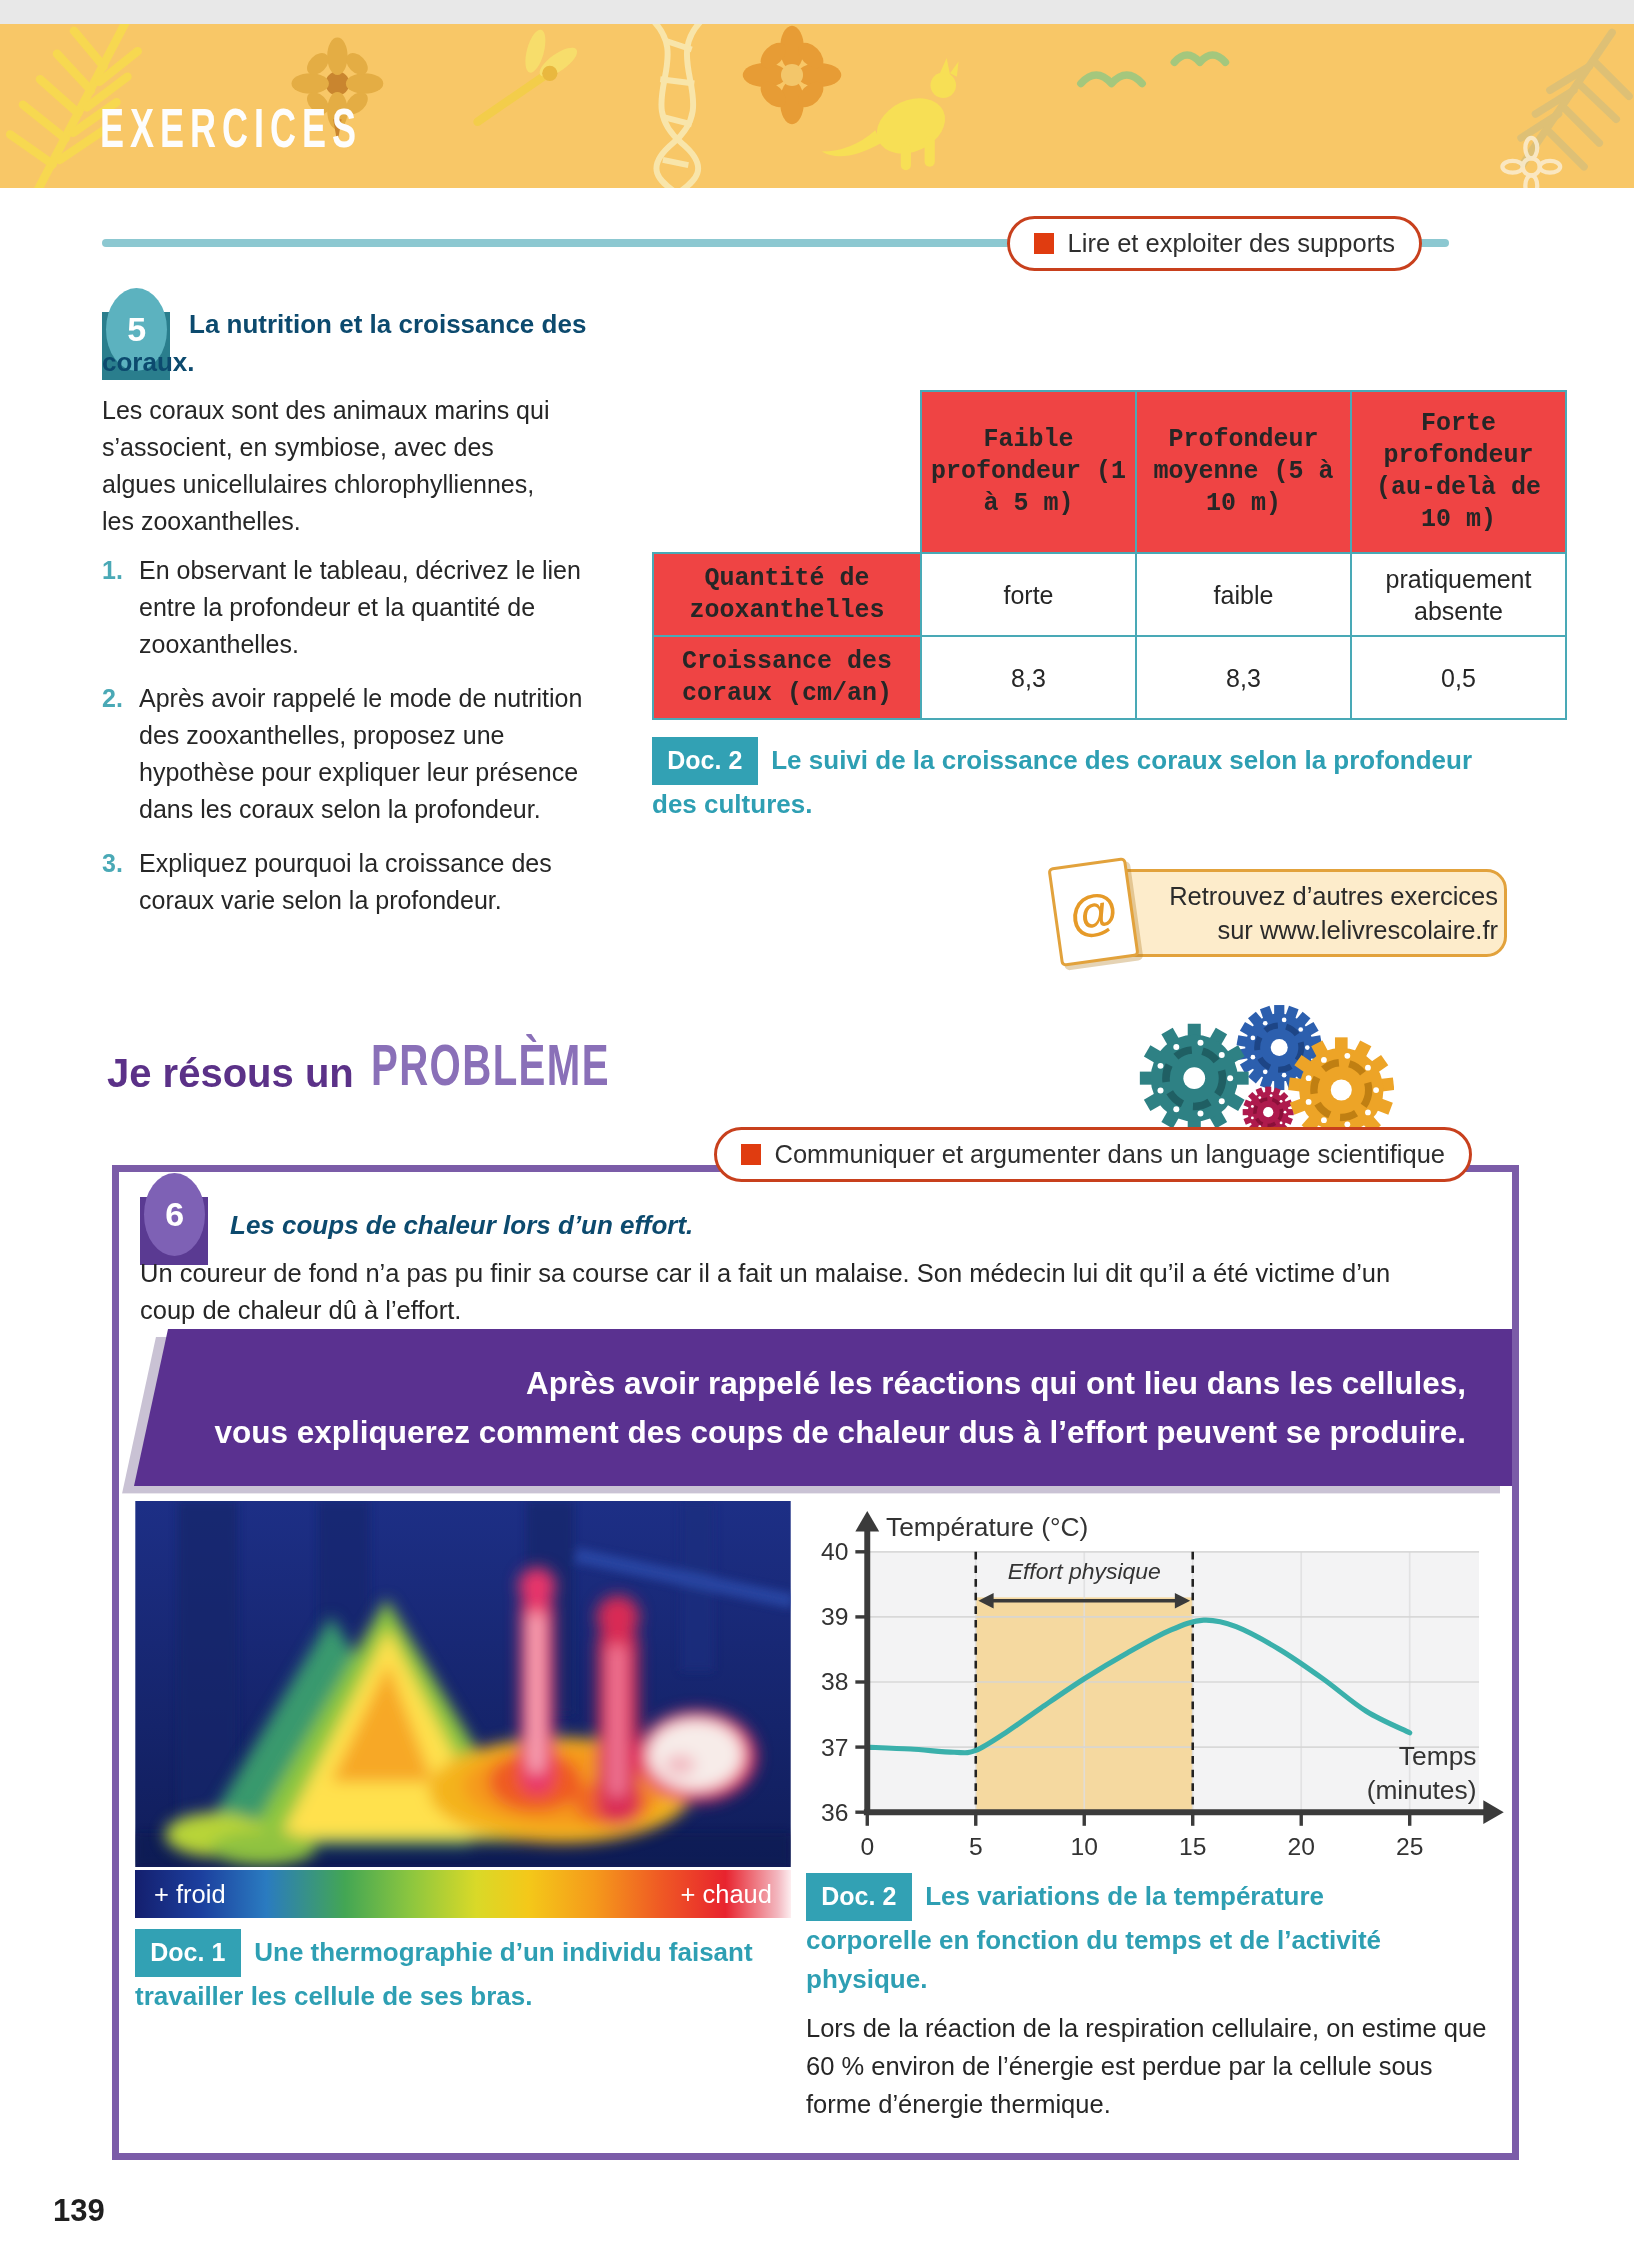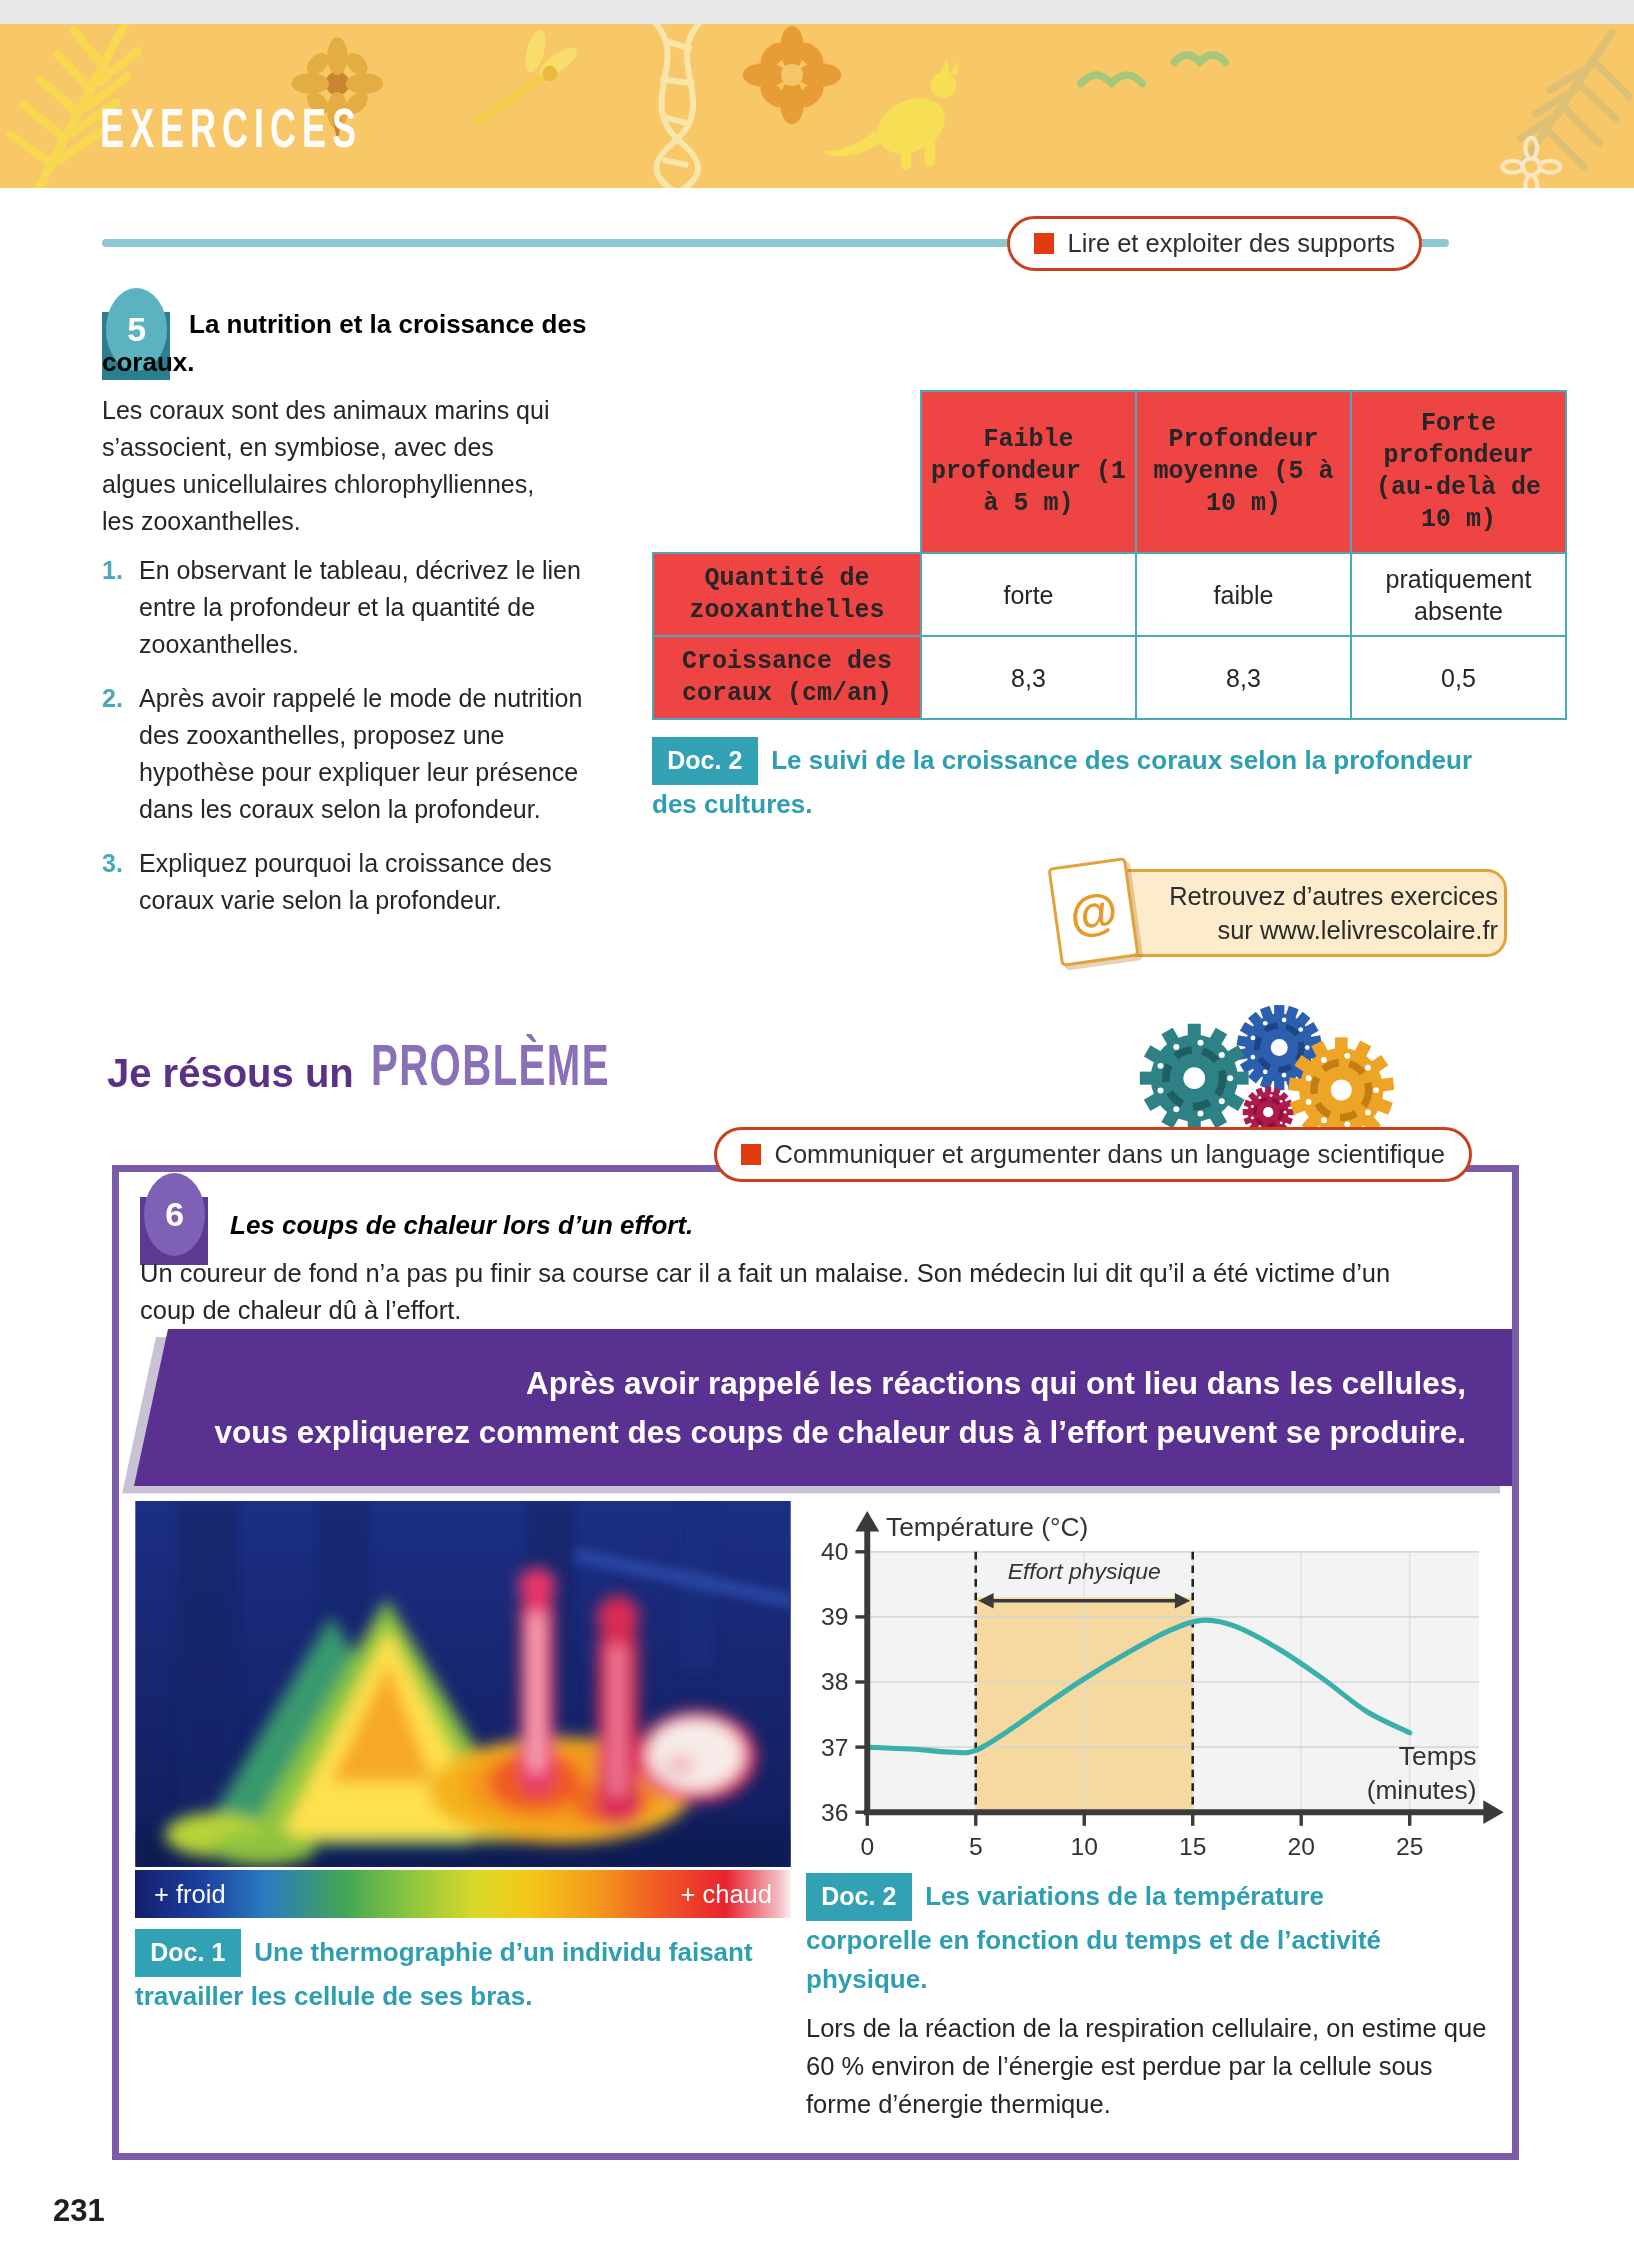--- a/index.html
+++ b/index.html
@@ -17,21 +17,21 @@
   
   .num-badge{position:absolute;width:70px;height:70px;}
   .nb-square{position:absolute;left:0;bottom:0;width:68px;height:68px;}
   .nb-oval{position:absolute;left:4.3px;top:-22px;width:61px;height:83px;border-radius:50%;
     display:flex;align-items:center;justify-content:center;font-size:34px;font-weight:bold;color:#fff;}
   .teal .nb-square{background:#2a7e8d;}
   .teal .nb-oval{background:#5cb2bf;}
   .purple .nb-square{background:#5a3a92;}
   .purple .nb-oval{background:#7e61b5;}
   
-  .ex-title{font-size:26px;font-weight:bold;color:#000000;line-height:38px;}
+  .ex-title{font-size:26px;font-weight:bold;color:#0c4a6e;line-height:38px;}
   #ex5-title{position:absolute;left:102px;top:281px;width:553px;text-indent:87px;}
   #ex5-intro{position:absolute;left:102px;top:368px;width:464px;font-size:25px;line-height:37px;}
   #ex5-questions{position:absolute;left:102px;top:528px;width:514px;}
   .q{position:relative;padding-left:37px;font-size:25px;line-height:37px;margin-bottom:17px;}
   .qn{position:absolute;left:0;top:0;color:#4aa9b6;font-weight:bold;}
   
   #coral-table{position:absolute;left:652px;top:366px;border-collapse:collapse;table-layout:fixed;}
   #coral-table td{border:2.6px solid #49a9b6;text-align:center;vertical-align:middle;
     font-size:25px;line-height:32px;padding:5.1px 8.5px;background:#fff;}
   #coral-table td.hd{background:#ef4444;font-weight:bold;font-family:Liberation Mono, monospace;}
@@ -492,16 +492,16 @@
         <text x="788" y="353" text-anchor="end" font-size="31" fill="#333">(minutes)</text>
       </svg>
   </div>
 
   <div id="doc2b-caption" class="doc-caption">
     <span class="doc-badge">Doc. 2</span><span>Les variations de la température corporelle en fonction du temps et de l’activité physique.</span>
   </div>
 
   <div id="ex6-outro">Lors de la réaction de la respiration cellulaire, on estime que 60 % environ de l’énergie est perdue par la cellule sous forme d’énergie thermique.</div>
 
-  <div id="page-num">231</div>
+  <div id="page-num">139</div>
   <div id="bottom-bar"></div>
 </div>
 
 
 </body></html>

